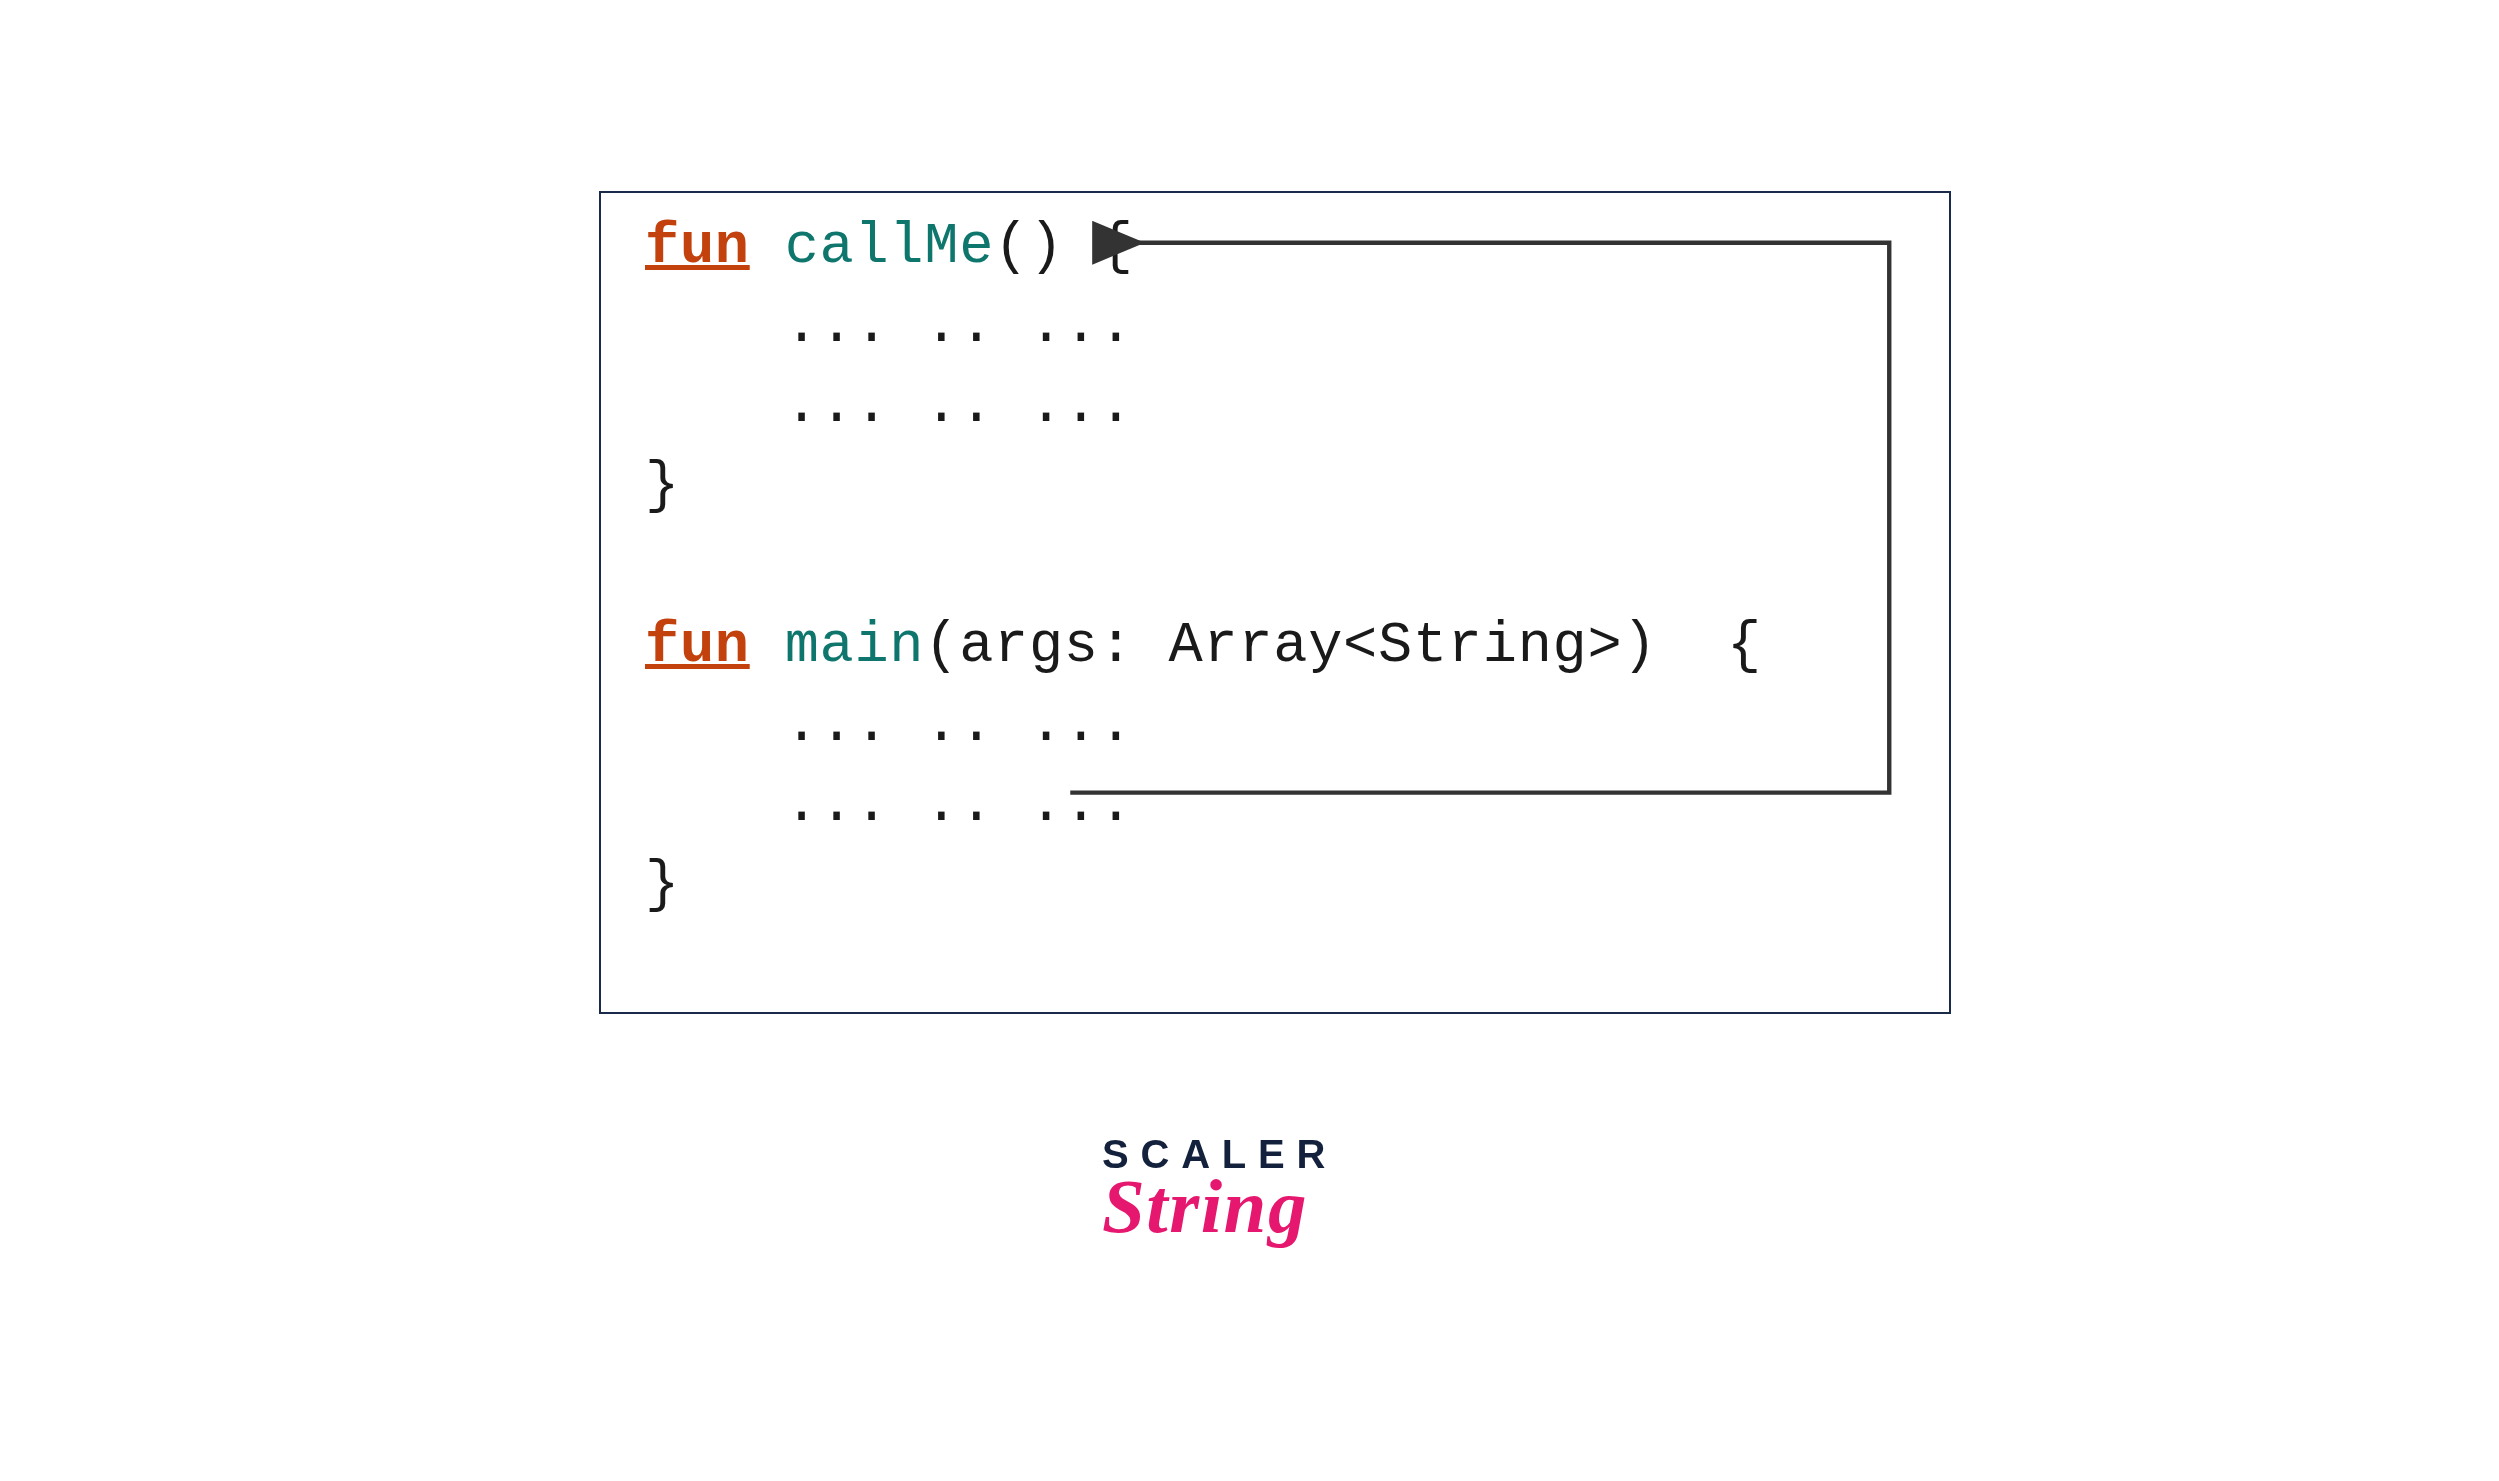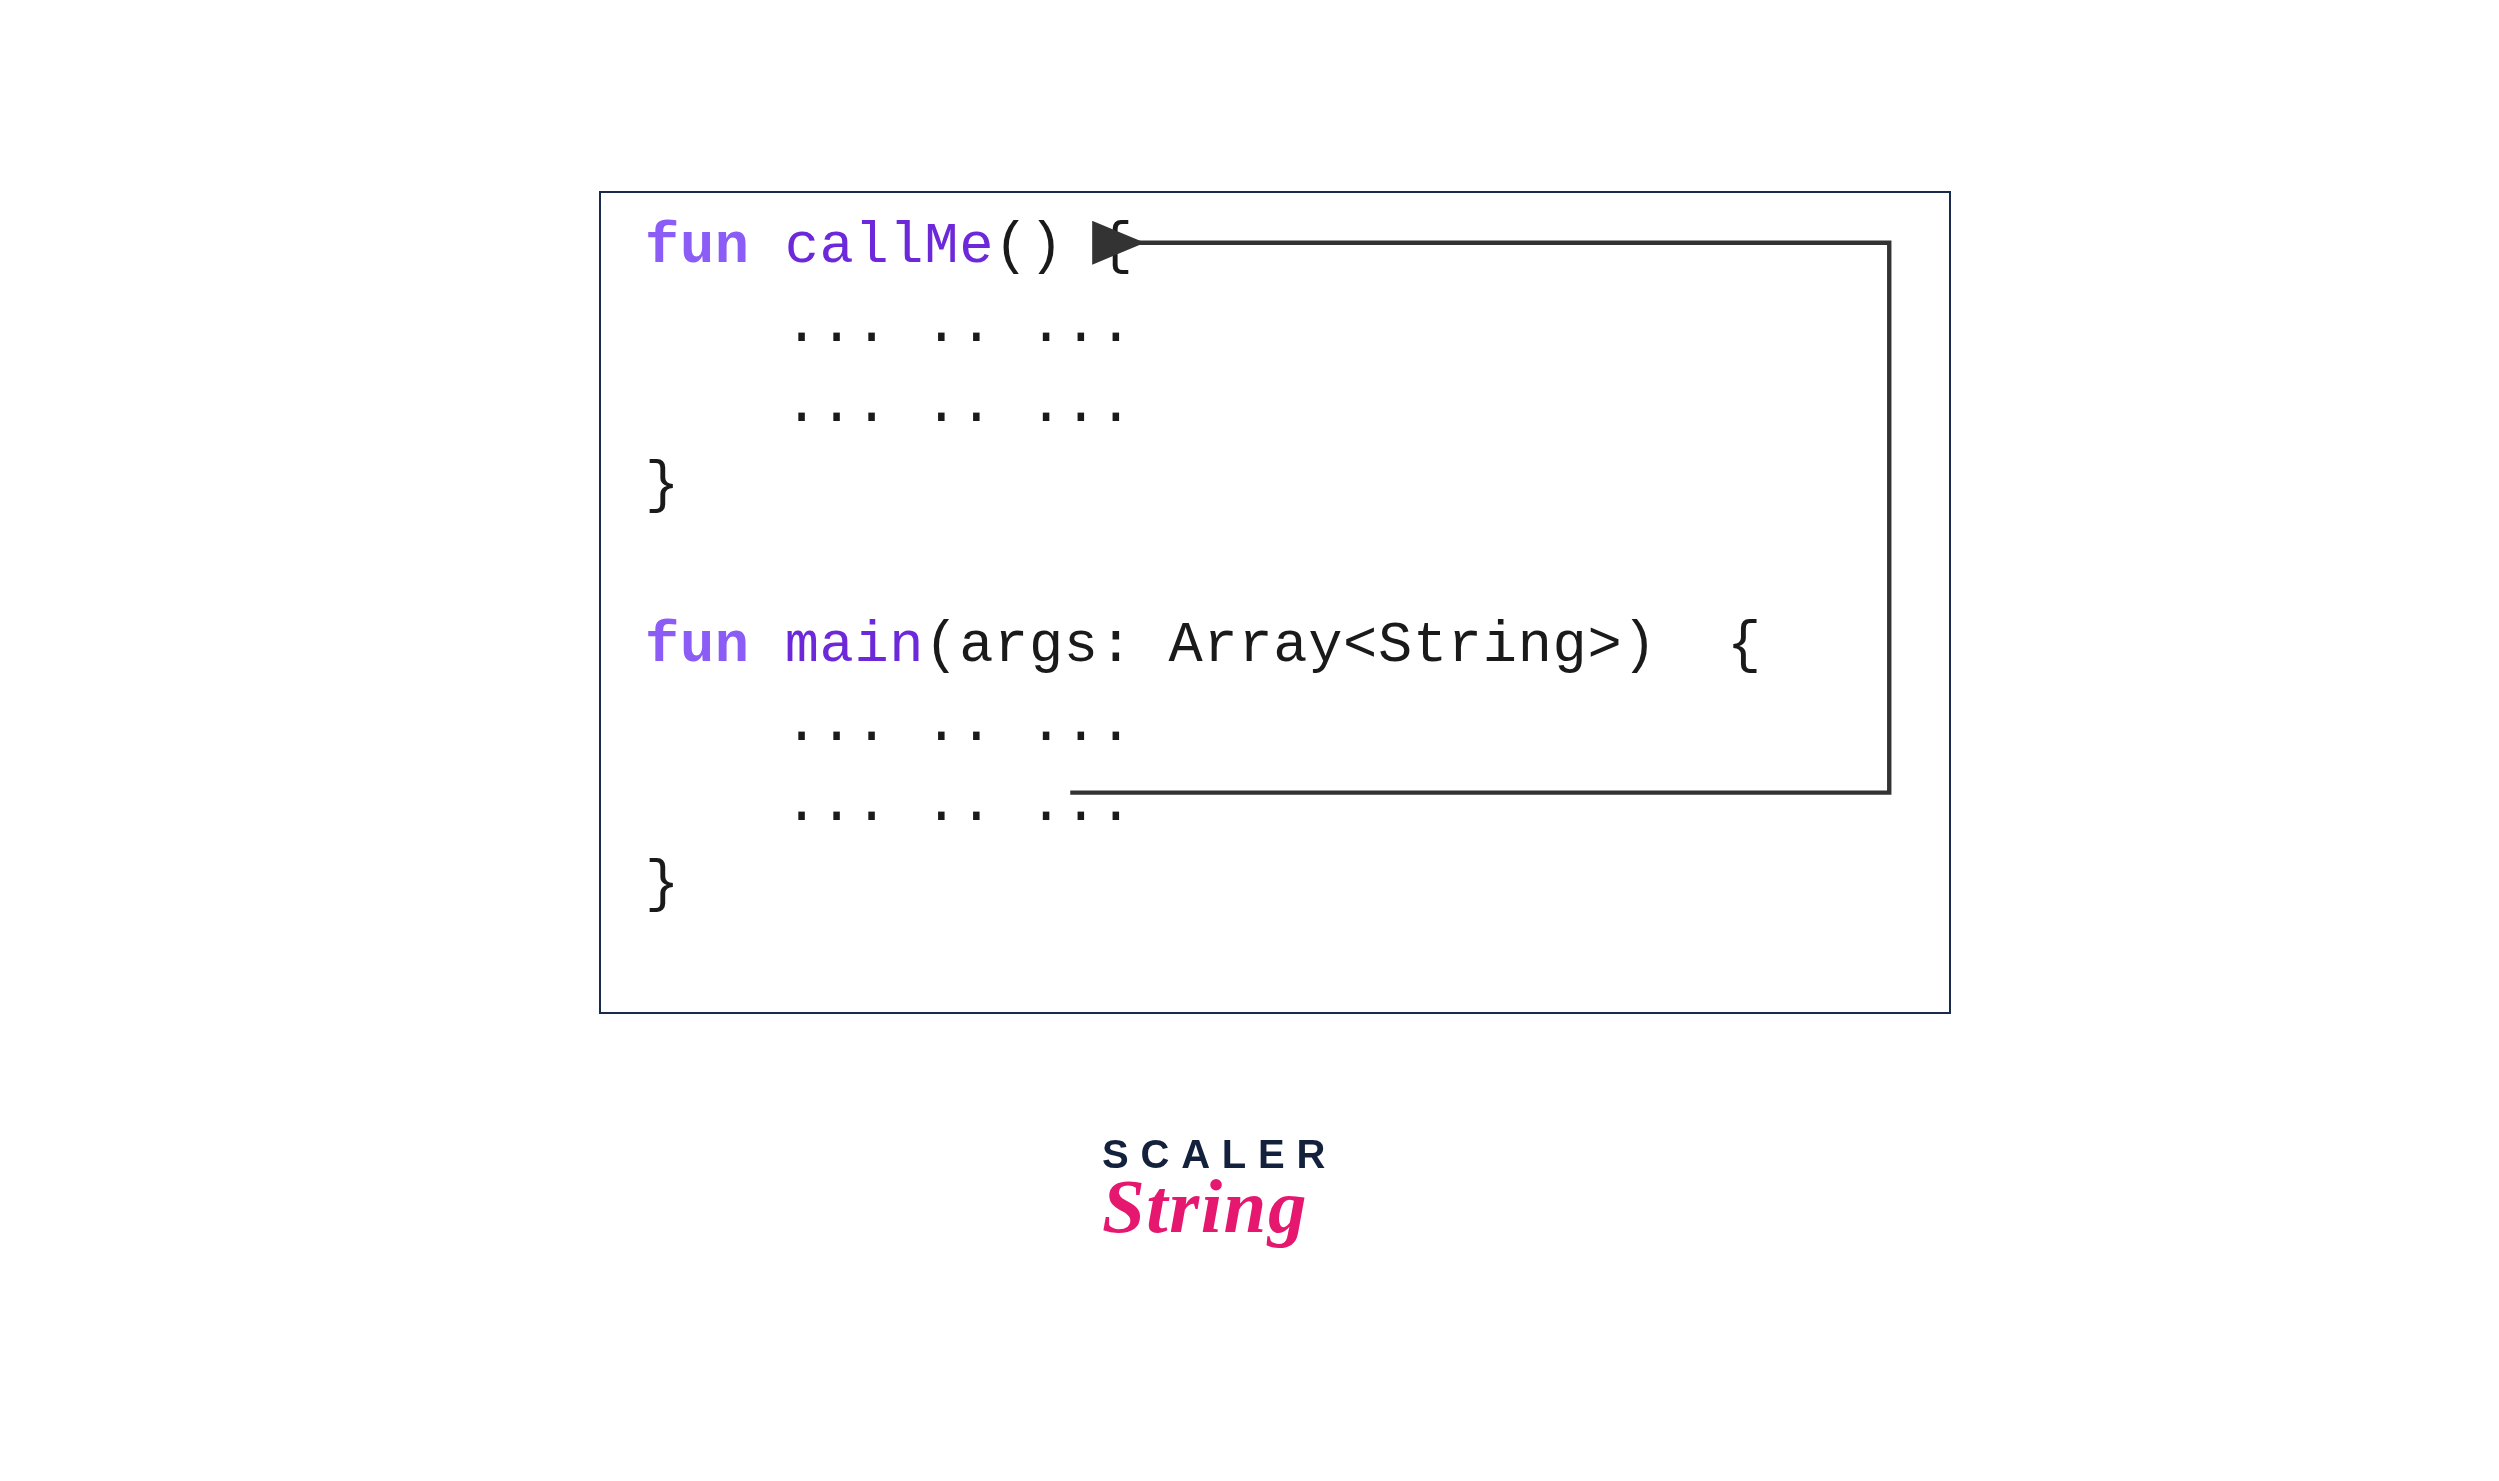--- a/index.html
+++ b/index.html
@@ -28,25 +28,26 @@
       font-size: 57px;
       line-height: 1.4;
       color: #000000;
       letter-spacing: 0.7px;
     }
     .code-line {
       white-space: pre;
       display: block;
     }
     .kw {
-      color: #8b5cf6;
+      color: #c2410c;
       font-weight: bold;
+      text-decoration: underline;
     }
     .fn {
-      color: #6d28d9;
+      color: #0f766e;
     }
     .txt {
       color: #1a1a1a;
     }
     .arrow-svg {
       position: absolute;
       left: 0;
       top: 0;
       width: 100%;
       height: 100%;

